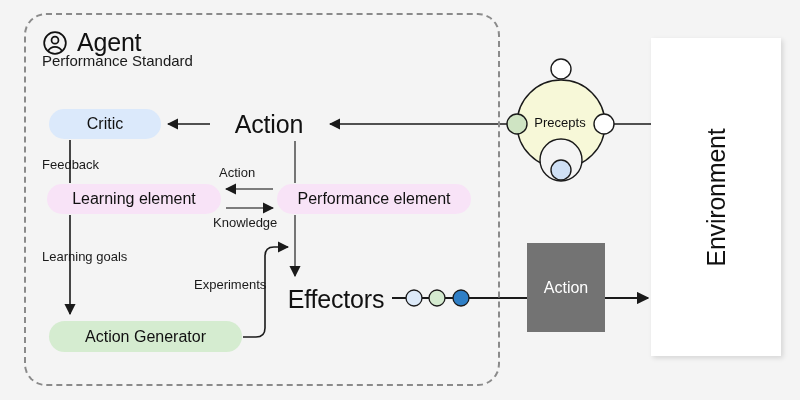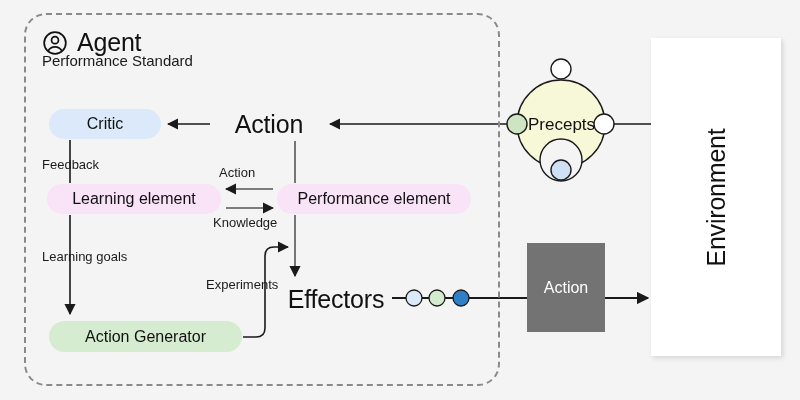--- a/index.html
+++ b/index.html
@@ -96,28 +96,28 @@
   .edge-label {
     position: absolute;
     font-size: 13px;
     color: #1a1a1a;
     white-space: nowrap;
   }
   .lbl-feedback      { left: 42px;  top: 157px; }
   .lbl-learning-goals{ left: 42px;  top: 249px; }
   .lbl-changes       { left: 219px; top: 165px; }
   .lbl-knowledge     { left: 205px; top: 215px; margin-left: 8px; }
-  .lbl-experiments   { left: 194px; top: 277px; margin-left: 12px; }
+  .lbl-experiments   { left: 194px; top: 277px; }
   
   .precepts-label {
     position: absolute;
     left: 528px; top: 115px;
     width: 64px;
     text-align: center;
-    font-size: 17px;
+    font-size: 13px;
     color: #111111;
   }
   
   .action-box {
     left: 527px; top: 243px; width: 78px; height: 89px;
     background: #737373;
     color: #ffffff;
     font-size: 16px;
   }
   

